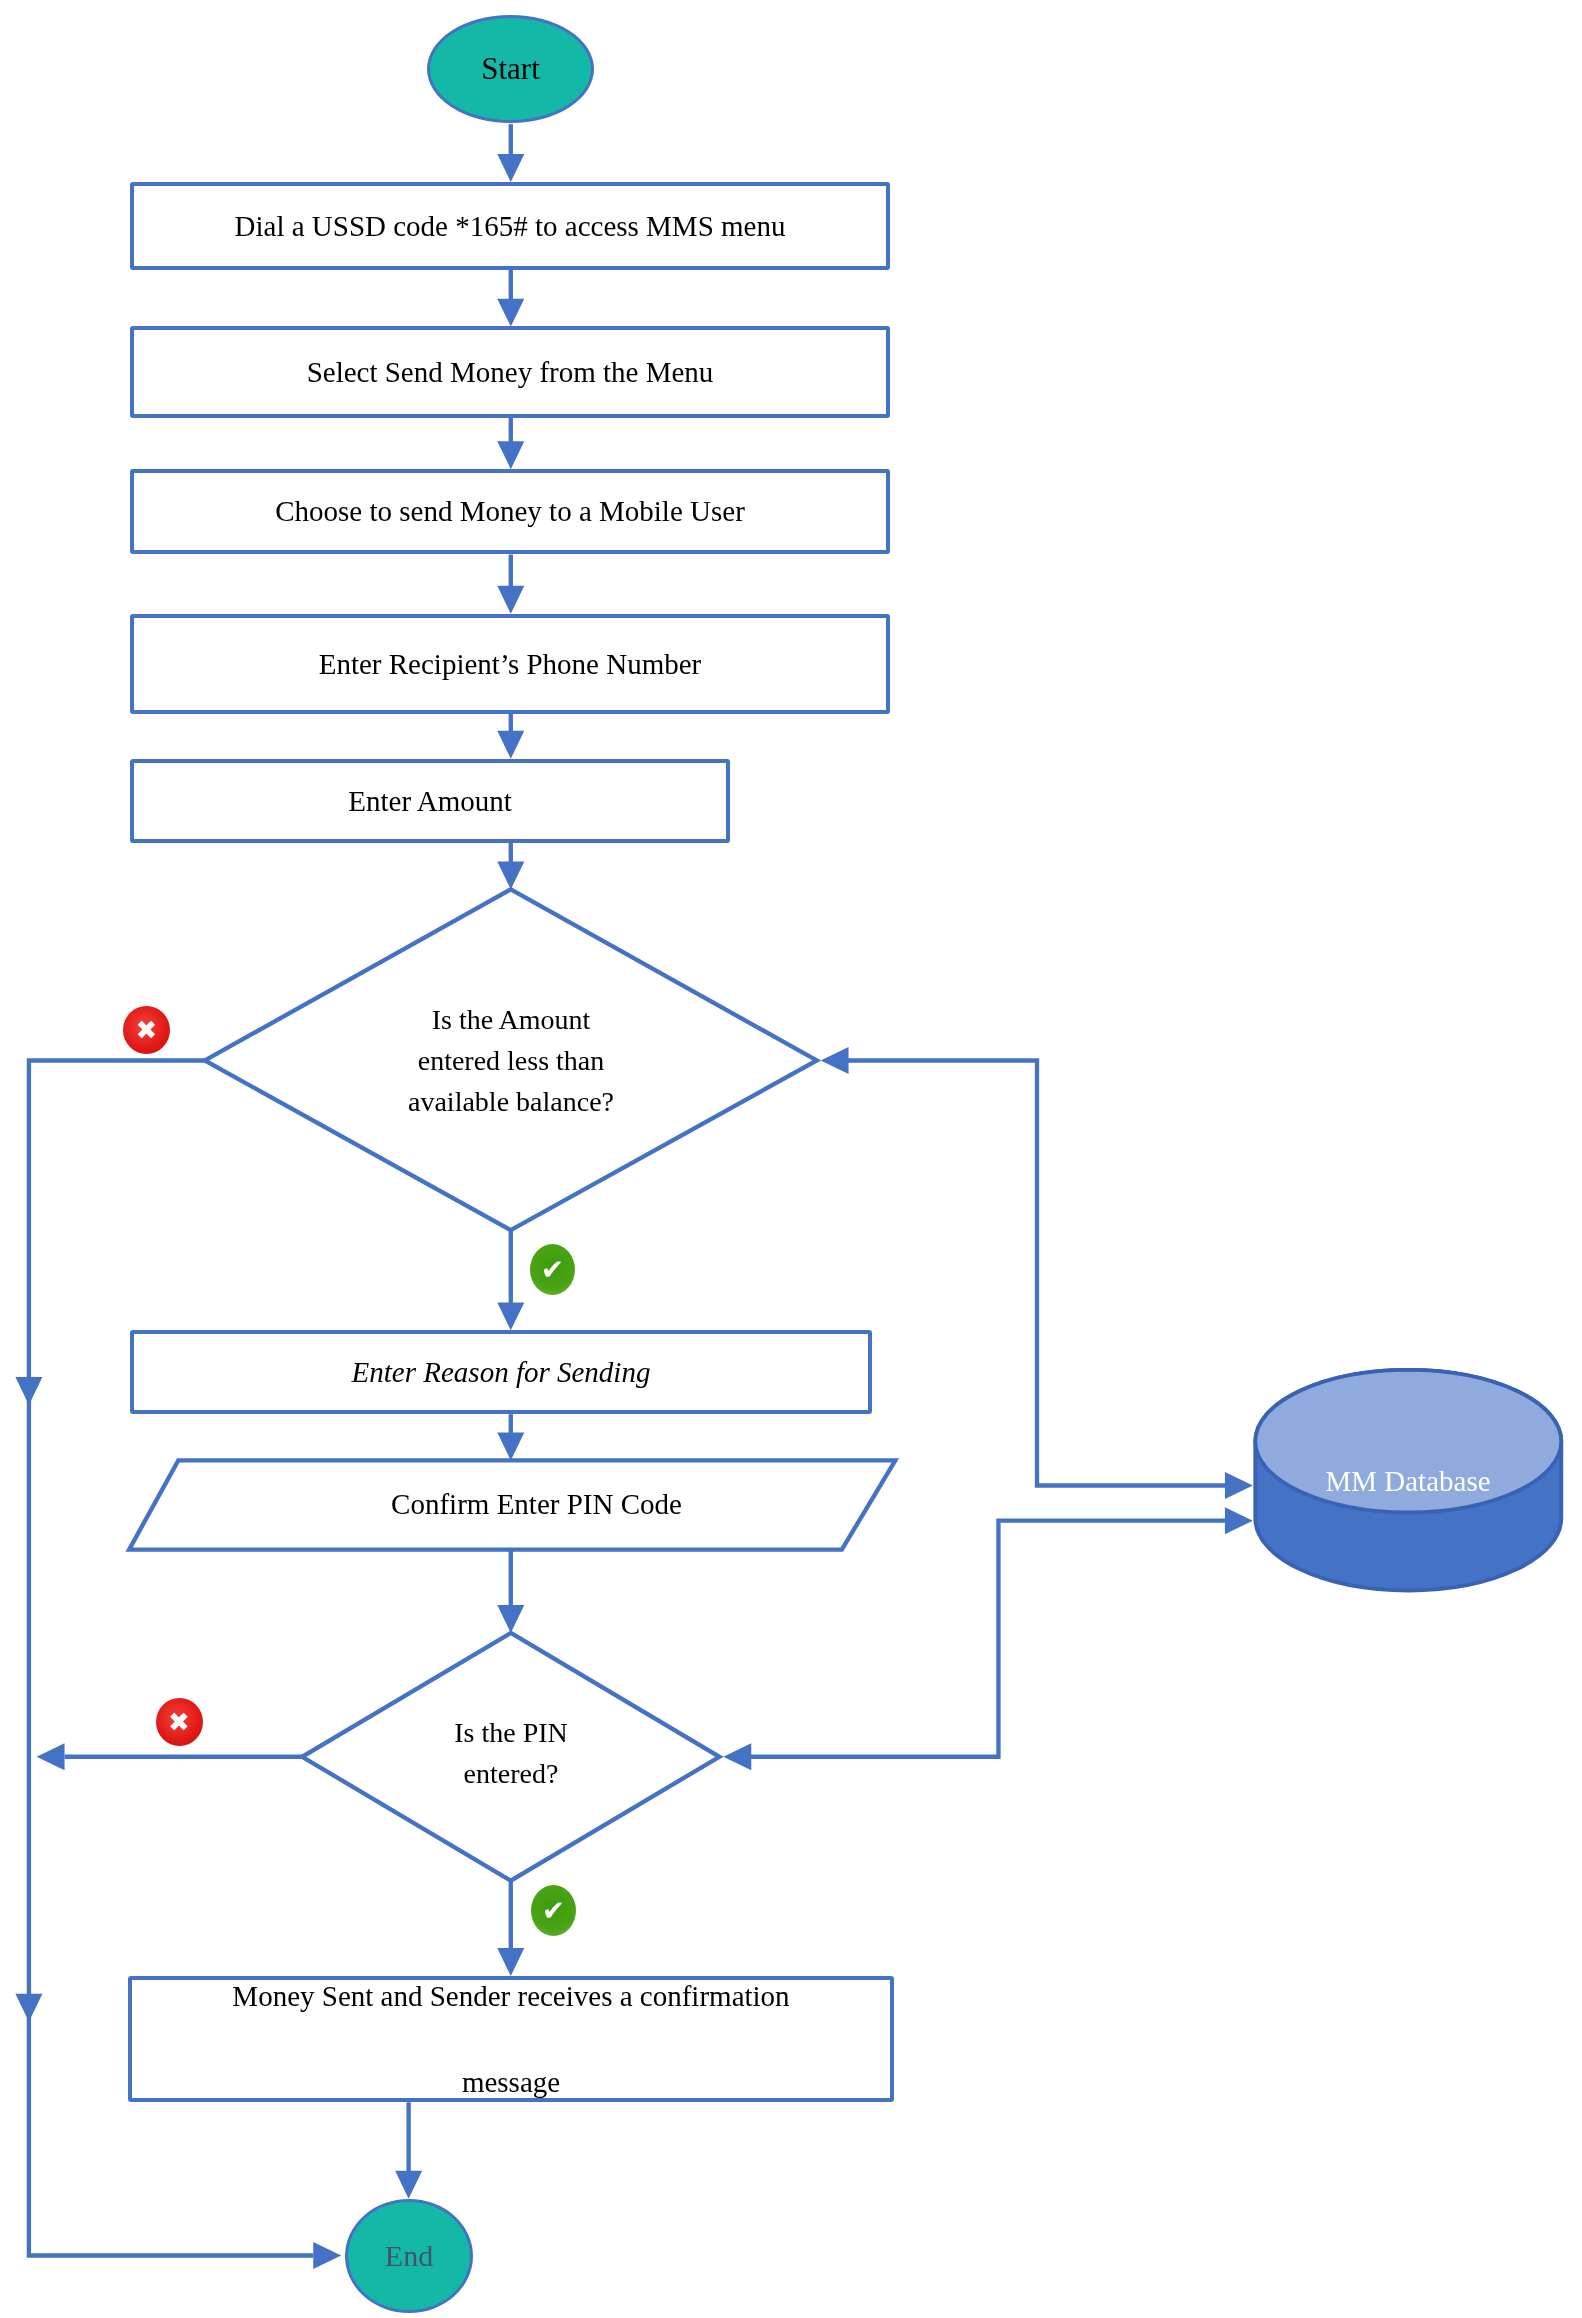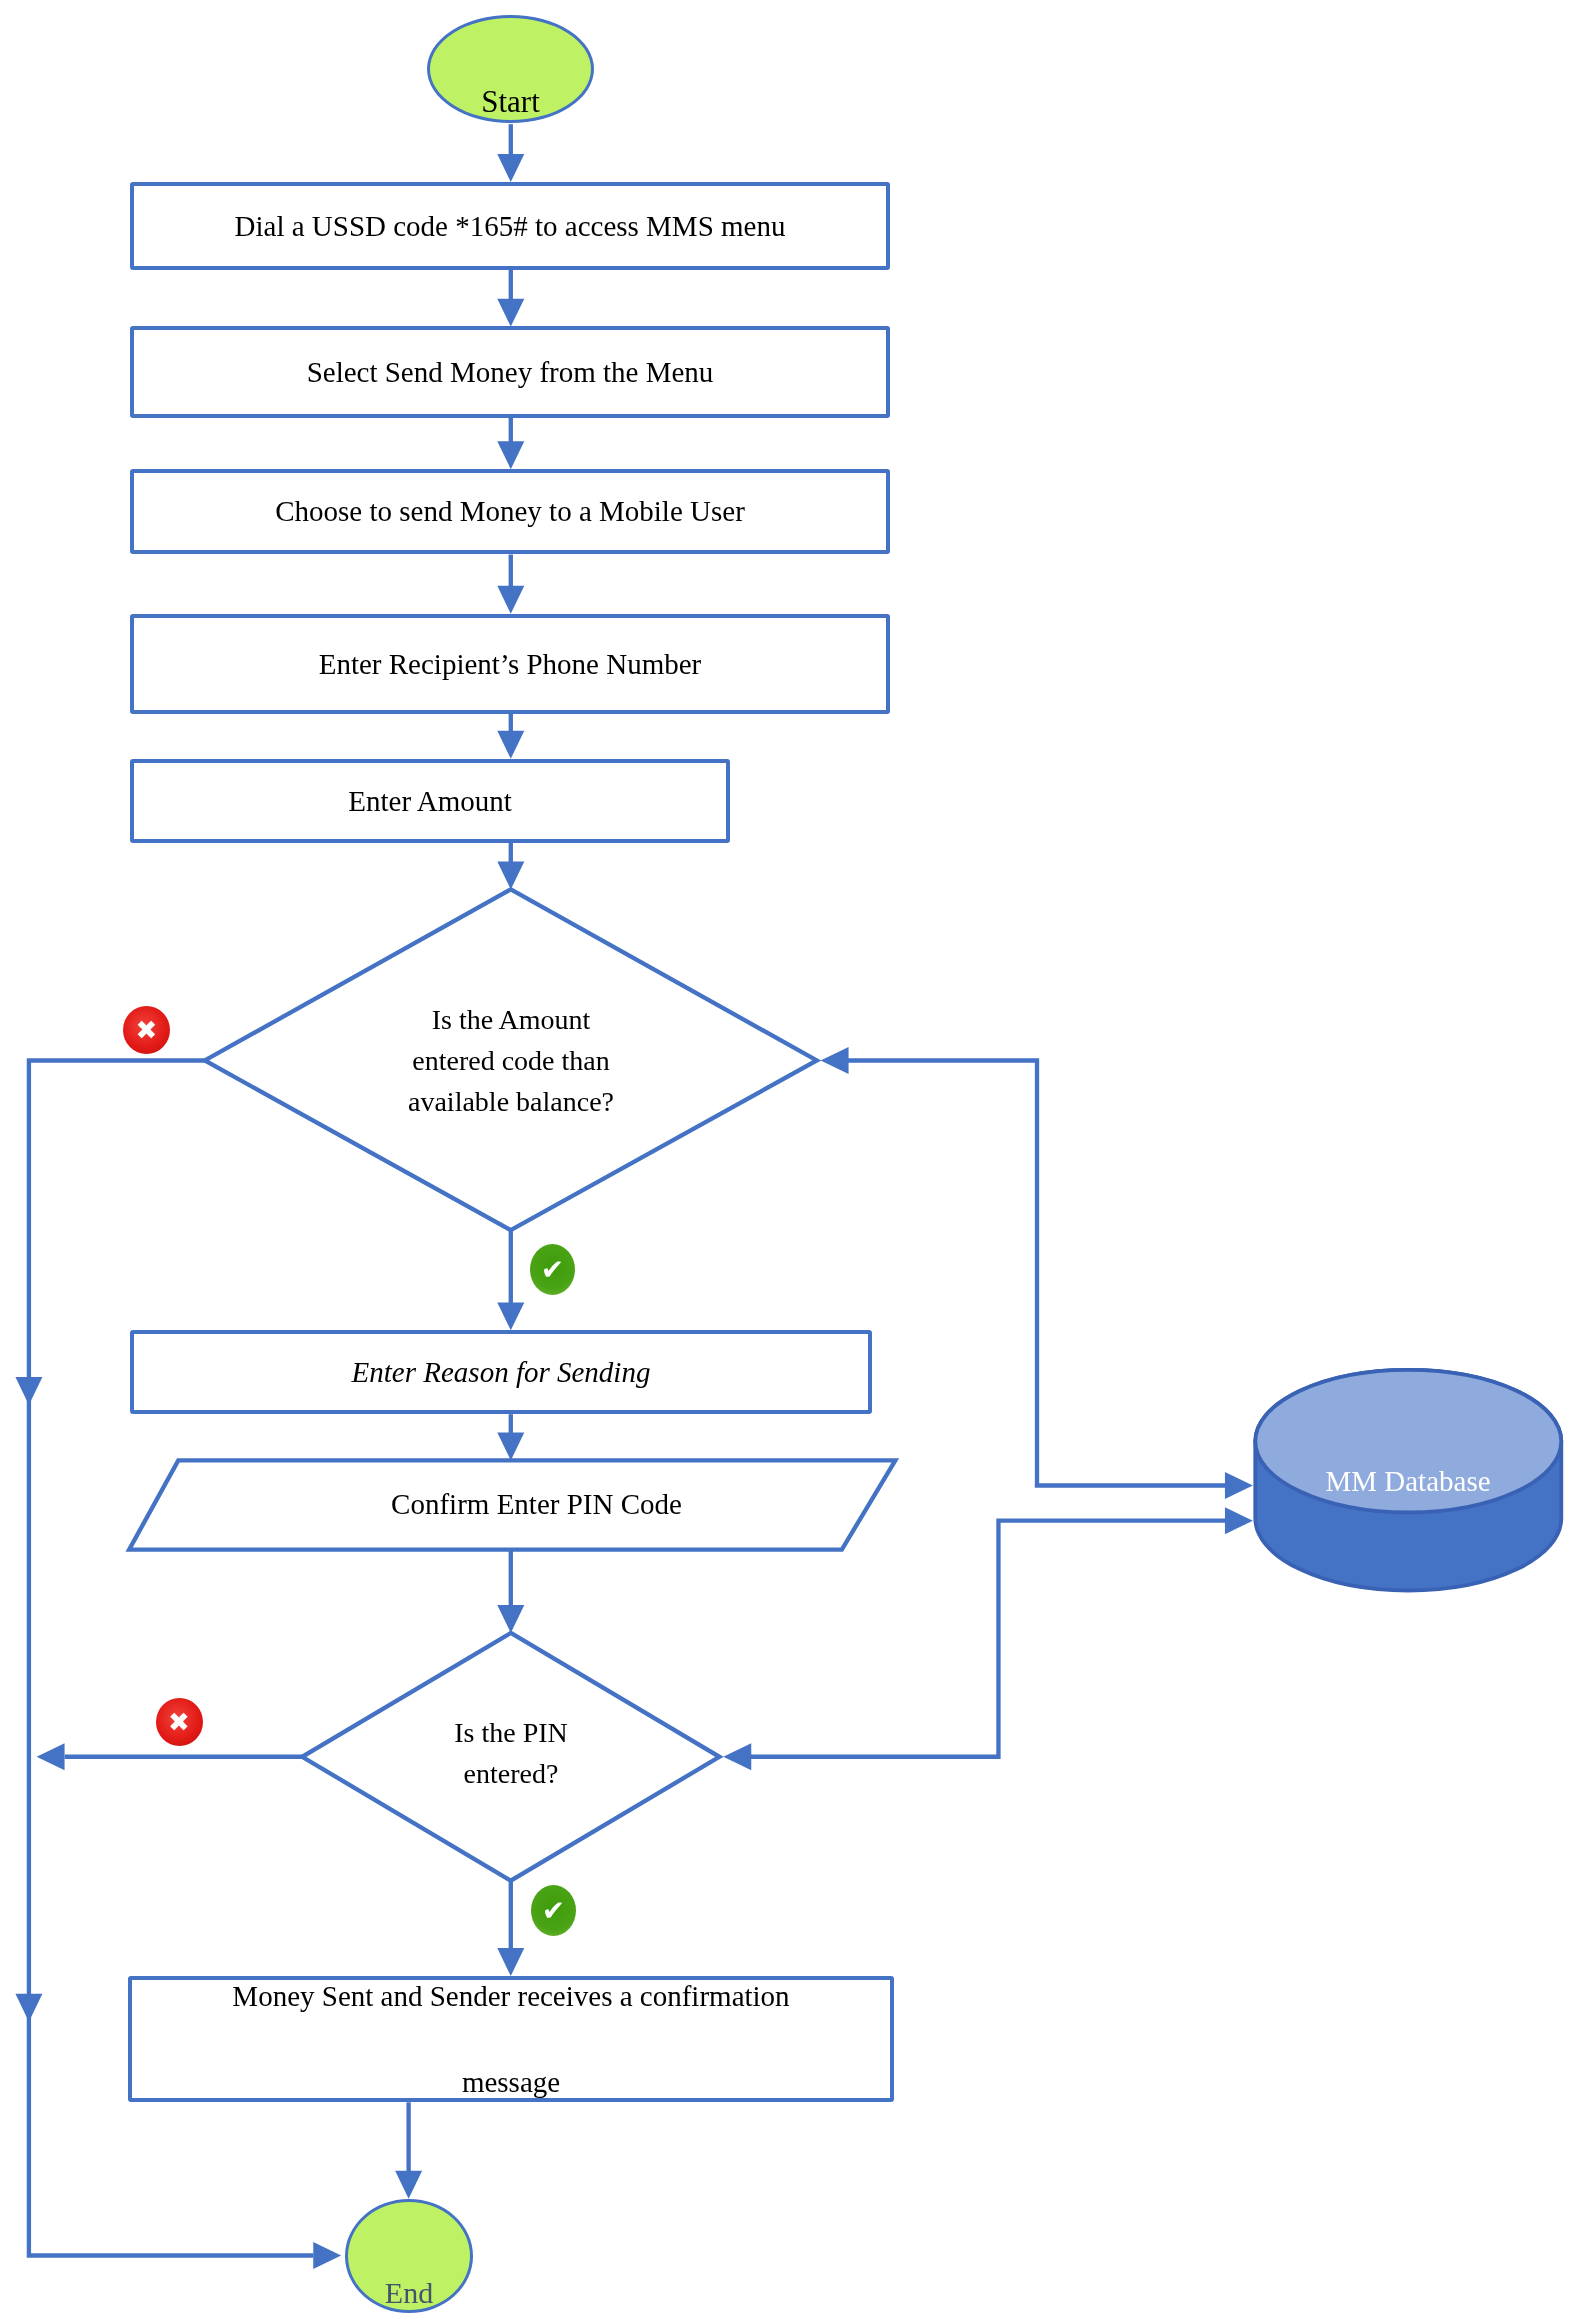--- a/index.html
+++ b/index.html
@@ -10,22 +10,22 @@
     font-family:"Liberation Serif", serif;
     color:#000000;
   }
   #wires{position:absolute;left:0;top:0;width:1582px;height:2319px;}
   .process-box{
     position:absolute;background:#ffffff;border:4.3px solid #4472C4;border-radius:3px;
     display:flex;align-items:center;justify-content:center;text-align:center;
     font-size:29px;color:#000;box-sizing:border-box;
   }
   .terminator{
-    position:absolute;background:#bef264;border:3.9px solid #4472C4;border-radius:50%;
-    display:flex;align-items:flex-end;justify-content:center;
+    position:absolute;background:#14b8a6;border:3.9px solid #4472C4;border-radius:50%;
+    display:flex;align-items:center;justify-content:center;
     font-size:31px;color:#000;box-sizing:border-box;
   }
   .multiline div{display:block;}
   .diamond-label{position:absolute;text-align:center;font-size:28px;line-height:41px;color:#000;}
   .io-label{position:absolute;display:flex;align-items:center;justify-content:center;font-size:29px;color:#000;}
   .db-label{position:absolute;display:flex;align-items:center;justify-content:center;font-size:29px;color:#ffffff;}
   .icon-tile{
     position:absolute;background:#ffffff;display:flex;align-items:center;justify-content:center;
   }
   .icon-circle{
@@ -162,21 +162,21 @@
     <span>Enter Reason for Sending</span>
   </div>
 
   <div class="process-box multiline line2" style="left:128px;top:1976px;width:766px;height:126px;flex-direction:column;">
     <div>Money Sent and Sender receives a confirmation</div>
     <div>message</div>
   </div>
 
   <div class="diamond-label" style="left:270px;top:999px;width:482px;">
     <div>Is the Amount</div>
-    <div>entered code than</div>
+    <div>entered less than</div>
     <div>available balance?</div>
   </div>
 
   <div class="diamond-label" style="left:318px;top:1712px;width:386px;">
     <div>Is the PIN</div>
     <div>entered?</div>
   </div>
 
   <div class="io-label" style="left:178px;top:1460px;width:717px;height:89px;">
     <span>Confirm Enter PIN Code</span>

